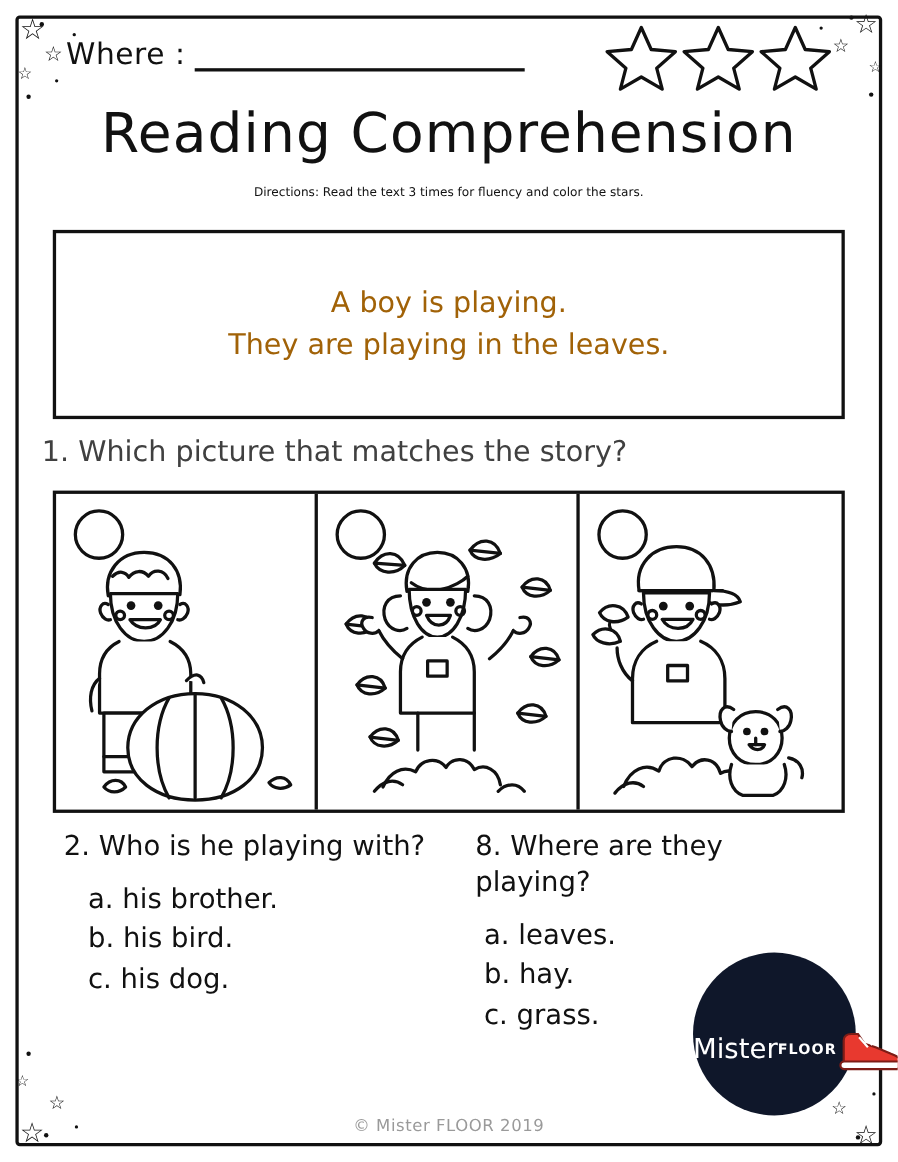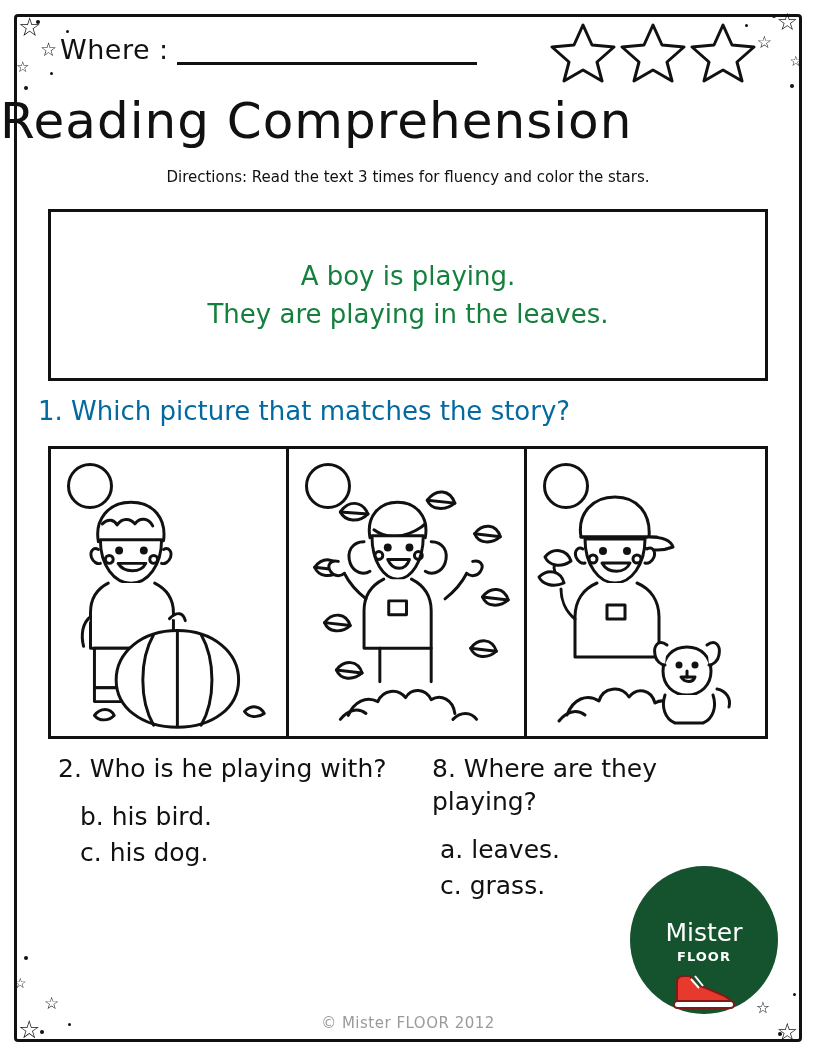--- a/index.html
+++ b/index.html
@@ -65,59 +65,60 @@
     right: 60px; top: 22px;
     display: flex;
     gap: 4px;
   }
   .rate-star svg { display: block; }
 
   
   .title {
     position: absolute;
     left: 0; right: 0; top: 92px;
+    text-align: center;
     font-size: 50px;
     font-family: "DejaVu Sans", sans-serif;
     color: #111;
     letter-spacing: 1px;
     font-weight: 400;
   }
 
   .directions {
     position: absolute;
     left: 0; right: 0; top: 168px;
     text-align: center;
-    font-size: 15px;
+    font-size: 11px;
     color: #111;
   }
 
   
   .passage-box {
     position: absolute;
     left: 48px; top: 209px;
     width: 720px; height: 172px;
     border: 3px solid #111;
     display: flex;
     flex-direction: column;
     align-items: center;
     justify-content: center;
     gap: 8px;
   }
   .passage-line {
     font-size: 26px;
-    color: #15803d;
+    color: #a16207;
     text-align: center;
   }
 
   
   .q1 {
     position: absolute;
     left: 38px; top: 396px;
     font-size: 26px;
-    color: #0369a1;
+    color: #404040;
   }
 
   .pictures {
     position: absolute;
     left: 48px; top: 446px;
     width: 720px; height: 293px;
     border: 3px solid #111;
     display: flex;
   }
   .pic-cell {
@@ -158,25 +159,25 @@
   .q2 { left: 58px; top: 752px; width: 330px; }
   .q3 { left: 432px; top: 752px; width: 330px; }
   .q3 .opts { padding-left: 8px; }
 
   
   .logo {
     position: absolute;
     right: 38px; bottom: 42px;
     width: 148px; height: 148px;
     border-radius: 50%;
-    background: #14532d;
+    background: #0f172a;
     display: flex;
-    flex-direction: column;
+    flex-direction: row;
     align-items: center;
-    justify-content: flex-end;
+    justify-content: space-between;
     padding-top: 26px;
     color: #ffffff;
   }
   .logo-mister { font-size: 25px; }
   .logo-floor { font-size: 13px; font-weight: bold; letter-spacing: 1px; margin-top: 2px; }
   .shoe { margin-top: 6px; }
 
   .footer {
     position: absolute;
     left: 0; right: 0; bottom: 24px;
@@ -398,40 +399,42 @@
             <path d="M190 240c10 2 14 10 12 18"></path>
           </g>
         </svg>
       </div>
     </div>
   </div>
 
   <div class="qcol q2">
     <div class="qtext">2. Who is he playing with?</div>
     <div class="opts">
+      <div class="opt">a. his brother.</div>
       <div class="opt">b. his bird.</div>
       <div class="opt">c.  his dog.</div>
     </div>
   </div>
 
   <div class="qcol q3">
     <div class="qtext">8. Where are they playing?</div>
     <div class="opts">
       <div class="opt">a. leaves.</div>
+      <div class="opt">b. hay.</div>
       <div class="opt">c.  grass.</div>
     </div>
   </div>
 
   <div class="logo">
     <div class="logo-mister">Mister</div>
     <div class="logo-floor">FLOOR</div>
     <div class="shoe">
       <svg width="66" height="40" viewBox="0 0 66 40">
         <path d="M6 12c0-4 3-6 7-6h6l6 9 10 3 14 6c8 3 12 6 12 11v2H6z" fill="#e8392f" stroke="#7d1c16" stroke-width="2"></path>
         <rect x="3" y="31" width="60" height="7" rx="3.5" fill="#ffffff" stroke="#7d1c16" stroke-width="2"></rect>
         <path d="M20 9l8 9M24 6l8 10" stroke="#ffffff" stroke-width="2" fill="none"></path>
       </svg>
     </div>
   </div>
 
-  <div class="footer">© Mister FLOOR 2012</div>
+  <div class="footer">© Mister FLOOR 2019</div>
 
 </div>
 
 </body></html>

